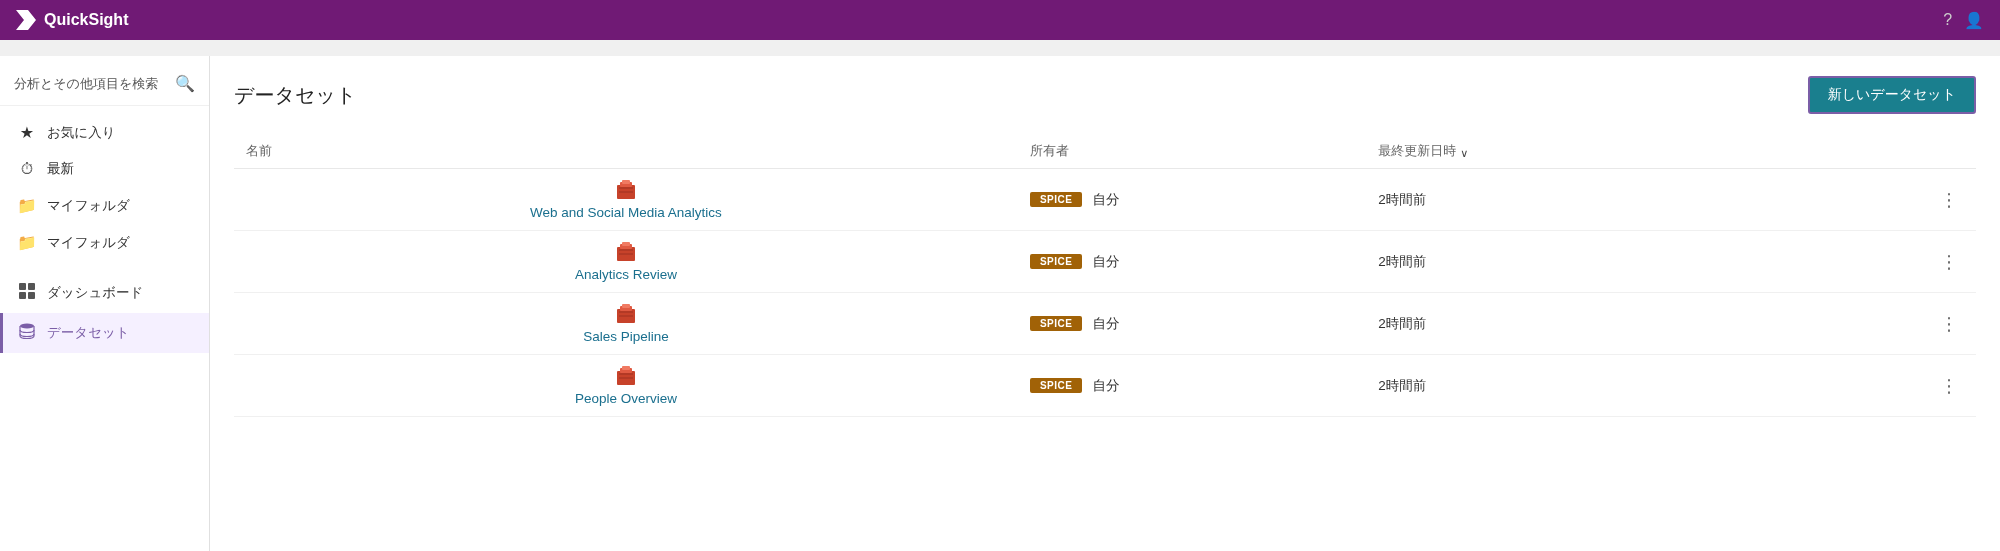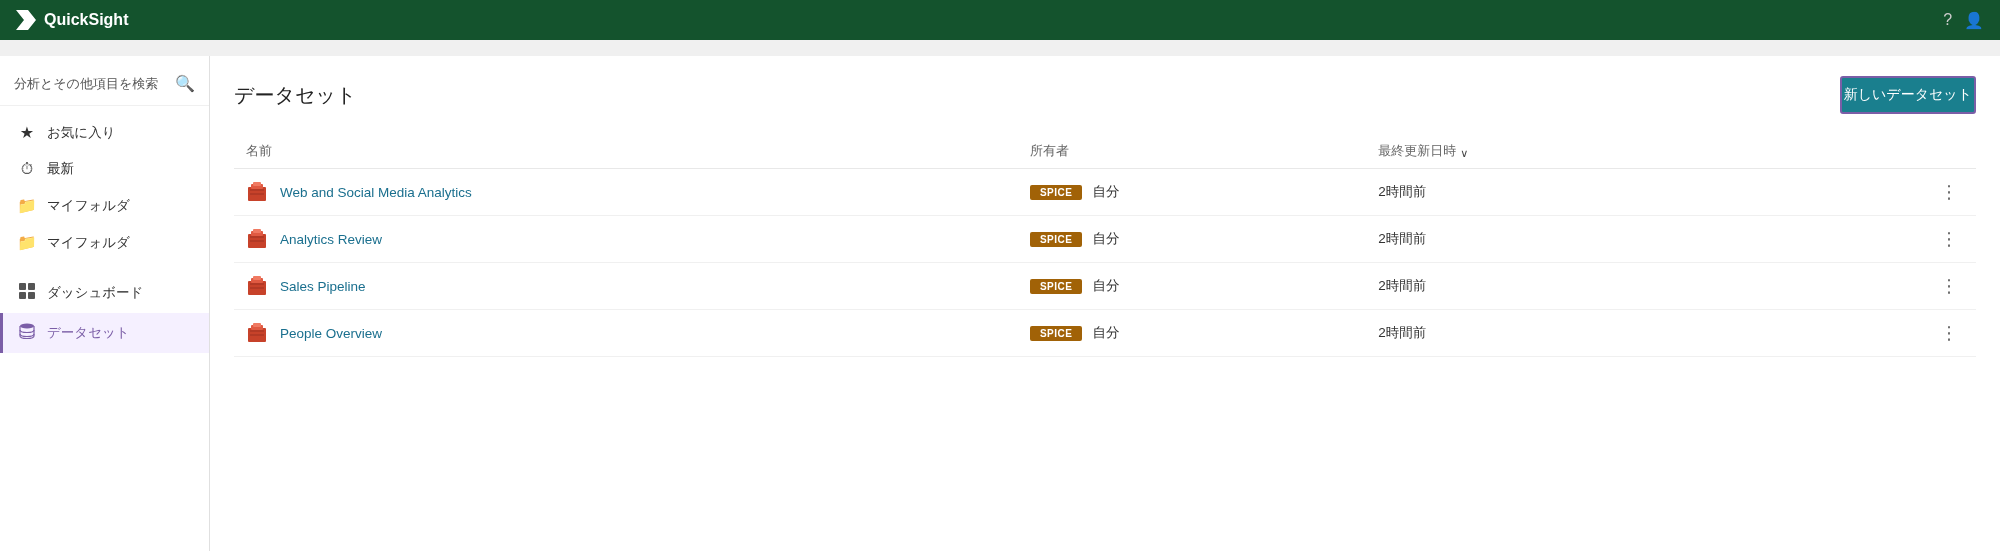--- a/index.html
+++ b/index.html
@@ -1,20 +1,20 @@
 <!DOCTYPE html>
 <html><head>
   <meta charset="utf-8">
   <style>
     * { box-sizing: border-box; margin: 0; padding: 0; }
     body { font-family: "Helvetica Neue", Arial, sans-serif; font-size: 14px; background: #f0f0f0; color: #333; height: 551px; overflow: hidden; }
 
     
     .header {
-      background: #14532d;
+      background: #701a75;
       color: #fff;
       height: 40px;
       display: flex;
       align-items: center;
       padding: 0 16px;
       gap: 8px;
       position: fixed;
       top: 0; left: 0; right: 0;
       z-index: 100;
     }
@@ -107,21 +107,21 @@
     .main-title {
       font-size: 20px;
       font-weight: 500;
       color: #222;
     }
     .new-dataset-btn {
       background: #1a7f8e;
       color: #fff;
       border: 2px solid #7b5ea7;
       border-radius: 3px;
-      padding: 8px 2px;
+      padding: 8px 18px;
       font-size: 14px;
       cursor: pointer;
       font-weight: 500;
     }
 
     
     .dataset-table {
       width: 100%;
       border-collapse: collapse;
     }
@@ -148,21 +148,22 @@
       cursor: pointer;
       display: inline-flex;
       align-items: flex-end;
       gap: 4px;
     }
     .th-updated .sort-icon { font-size: 11px; color: #444; }
 
     .dataset-name-cell {
       display: flex;
       align-items: center;
-      gap: 12px;
+      gap: 4px;
+      flex-direction: column;
     }
     .dataset-icon {
       width: 22px; height: 22px;
       flex-shrink: 0;
       position: relative;
     }
     .dataset-icon svg { width: 22px; height: 22px; }
 
     .spice-badge {
       background: #a16207;

